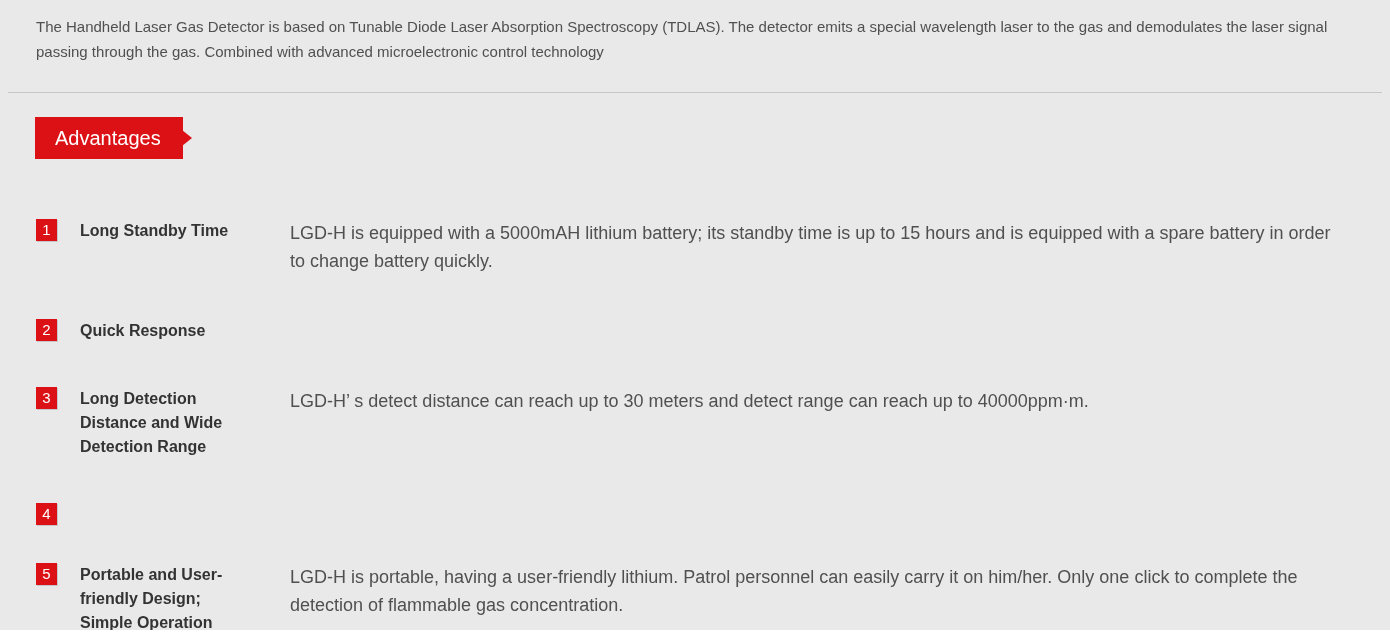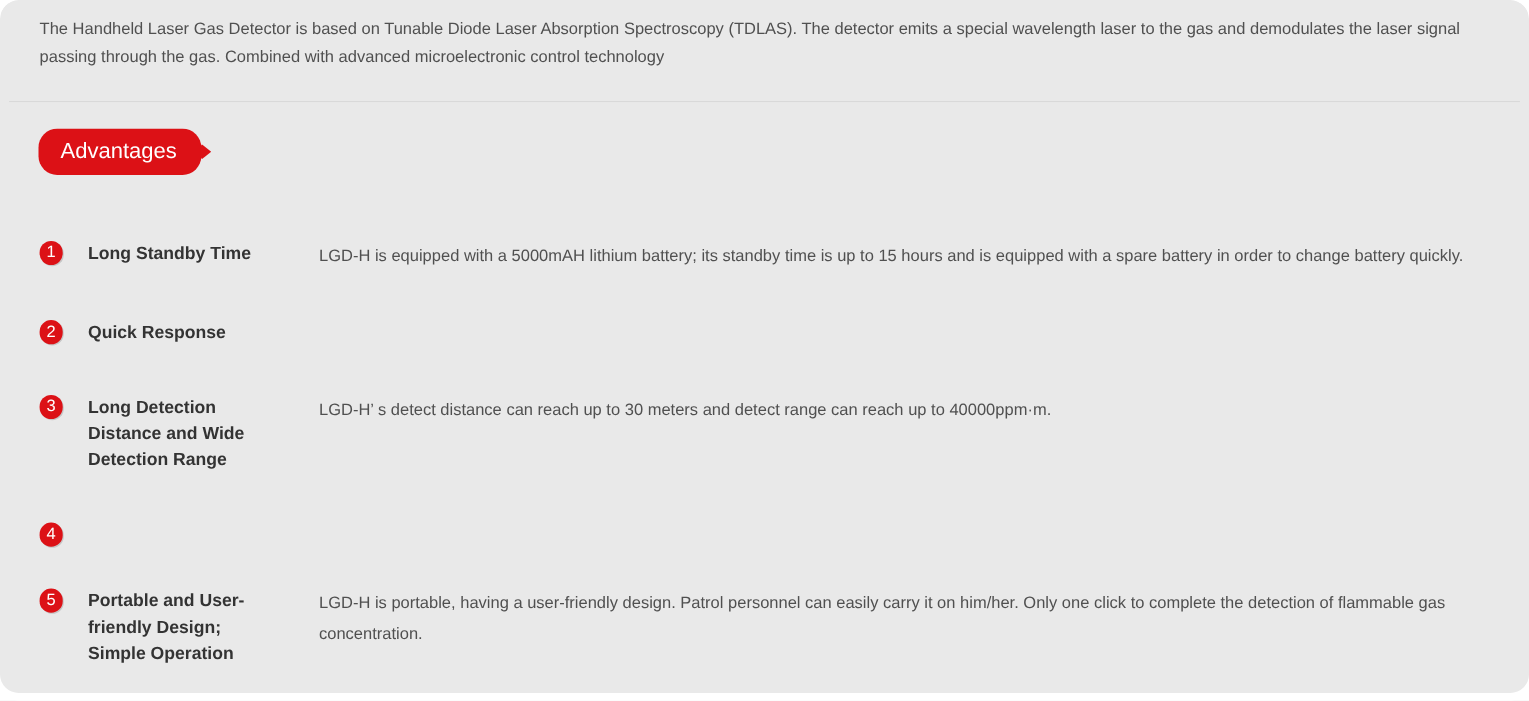--- a/index.html
+++ b/index.html
@@ -2,21 +2,21 @@
 <html style="--accent-red: #dc1116; --page-bg: #e9e9e9; --divider: #c7c7c7; --title-text: #333333; --body-text: #505050;"><head>
 <meta charset="utf-8">
 <style>
   :root {
     --accent-red: #dc1116;
     --page-bg: #e9e9e9;
     --divider: #c7c7c7;
     --title-text: #333333;
     --body-text: #505050;
   }
-  * { margin: 0; padding: 0; box-sizing: border-box; border-radius: 17px; }
+  * { margin: 0; padding: 0; box-sizing: border-box; }
   html, body { width: 1390px; }
   body {
     background: #ffffff;
     font-family: "Liberation Sans", "DejaVu Sans", sans-serif;
   }
   .page {
     width: 1390px;
     height: 630px;
     background: var(--page-bg);
     overflow: hidden;
@@ -77,21 +77,21 @@
     margin-left: 23px;
     font-size: 16px;
     font-weight: bold;
     color: var(--title-text);
     line-height: 24px;
   }
   .adv-desc {
     flex: 1 1 auto;
     margin-left: 45px;
     margin-right: 40px;
-    font-size: 15px;
+    font-size: 18px;
     color: var(--body-text);
     line-height: 28px;
   }
   .bottom-strip {
     width: 1390px;
     height: 7px;
     background: #ffffff;
   }
 </style>
 </head>
@@ -127,19 +127,19 @@
       <div class="adv-desc">LGD-H’ s detect distance can reach up to 30 meters and detect range can reach up to 40000ppm·m.</div>
     </div>
 
     <div class="adv-row">
       <div class="num-badge">4</div>
     </div>
 
     <div class="adv-row">
       <div class="num-badge">5</div>
       <div class="adv-title">Portable and User-friendly Design; Simple Operation</div>
-      <div class="adv-desc">LGD-H is portable, having a user-friendly design. Patrol personnel can easily carry it on him/her. Only one click to complete the detection of flammable gas concentration.</div>
+      <div class="adv-desc">LGD-H is portable, having a user-friendly lithium. Patrol personnel can easily carry it on him/her. Only one click to complete the detection of flammable gas concentration.</div>
     </div>
 
   </div>
 </div>
 
 <div class="bottom-strip"></div>
 
 </body></html>

